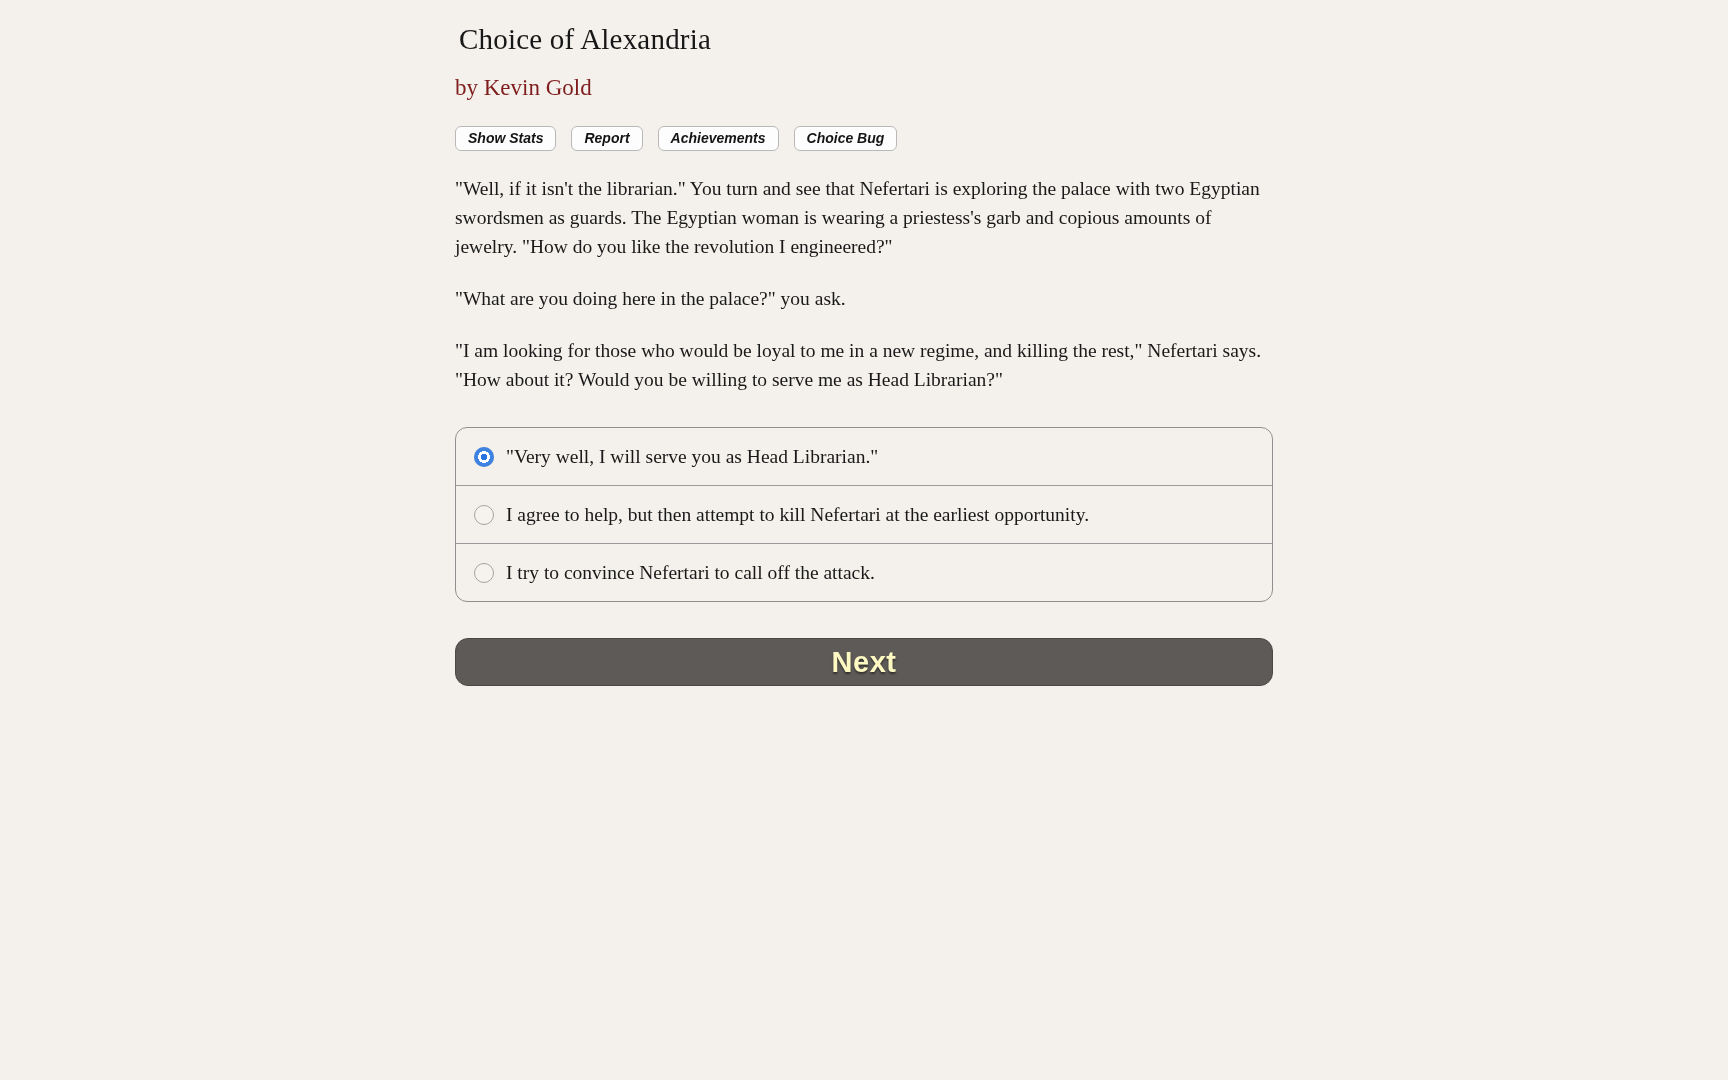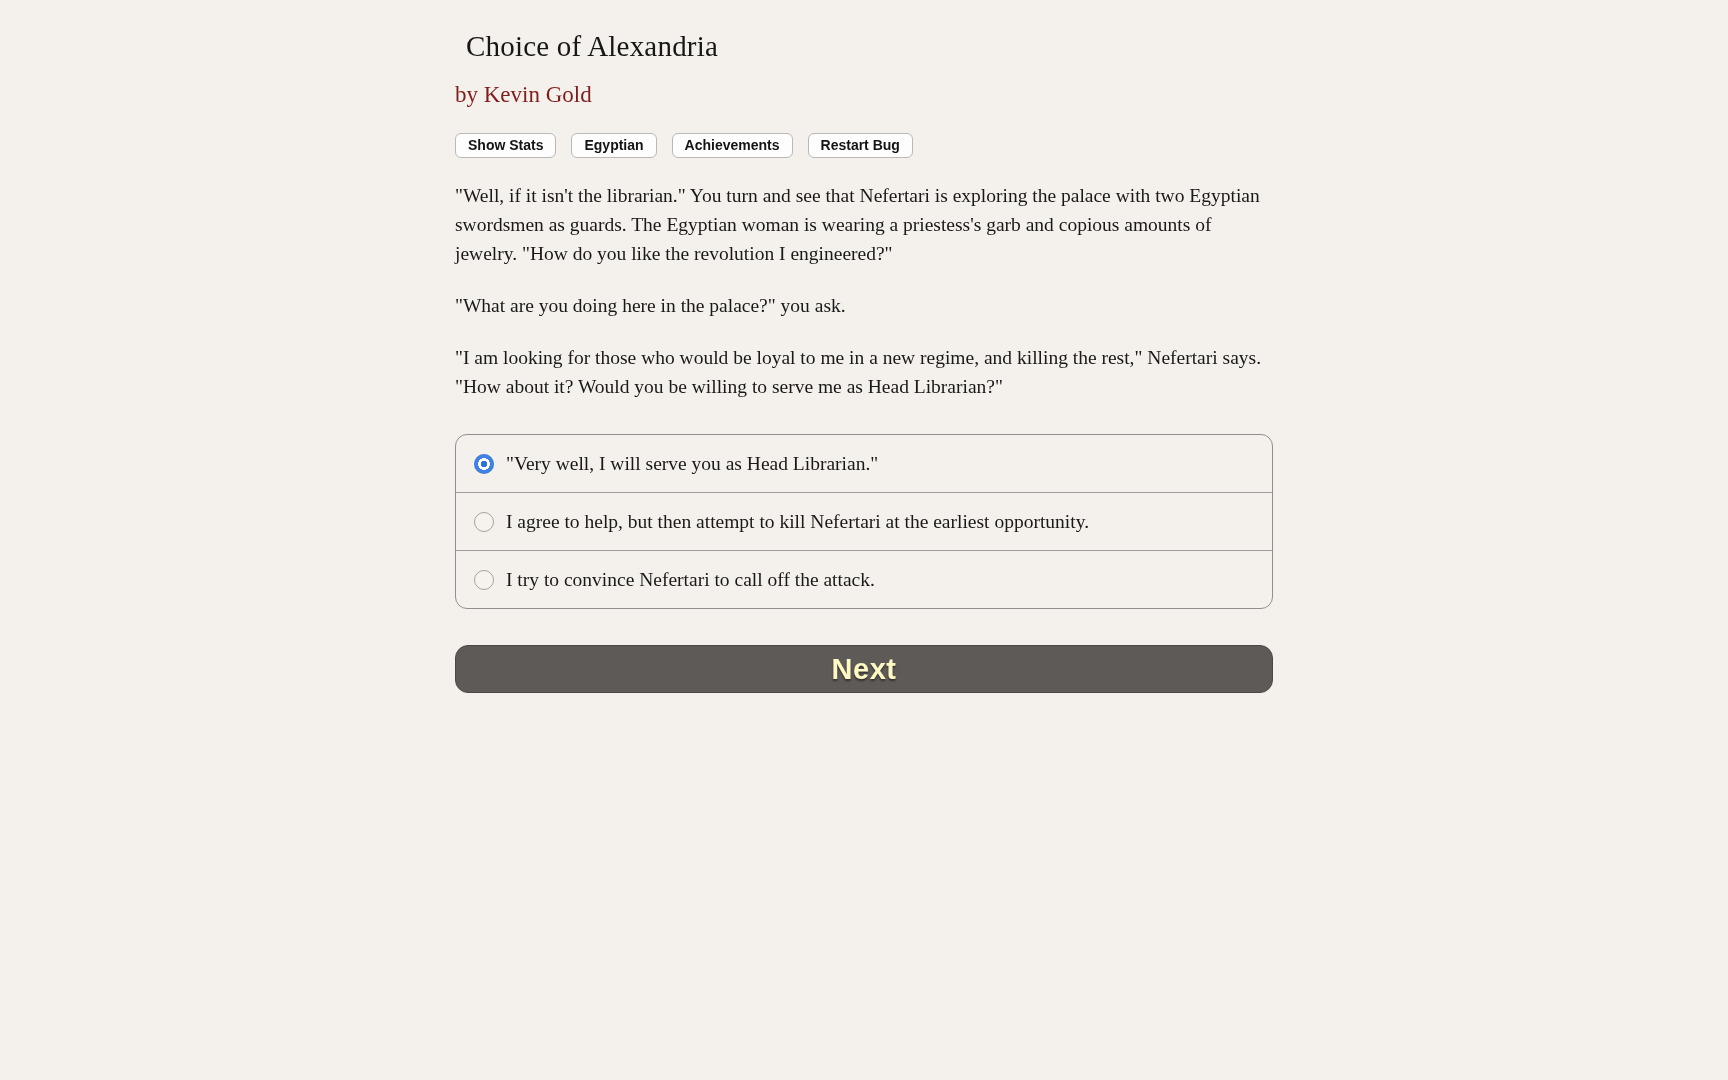--- a/index.html
+++ b/index.html
@@ -18,21 +18,21 @@
   }
   .content {
     width: 818px;
     margin: 0 auto;
     padding-top: 18px;
   }
   .game-title {
     font-size: 29px;
     font-weight: 400;
     line-height: 34px;
-    margin: 11px;
+    margin: 4px;
     color: #171717;
     letter-spacing: 0.2px;
   }
   .game-author {
     font-size: 23px;
     font-weight: 400;
     line-height: 27px;
     margin: 18px 0 0 0;
     color: #7f1d1d;
   }
@@ -46,20 +46,21 @@
     font-size: 14px;
     font-weight: 700;
     color: #141414;
     background: #fdfdfd;
     border: 1px solid #b9b9b9;
     border-radius: 6px;
     padding: 3px 12px 4px 12px;
     line-height: 16px;
     cursor: pointer;
     box-shadow: 0 0 0 rgba(0,0,0,0);
+    font-style: italic;
   }
   .story {
     margin-top: 2px;
   }
   .story p {
     font-size: 19.5px;
     line-height: 29px;
     margin: 23px 0 0 0;
     color: #191919;
   }
@@ -123,23 +124,23 @@
 <body>
 
 <div class="page">
   <div class="content">
 
     <h1 class="game-title">Choice of Alexandria</h1>
     <p class="game-author">by Kevin Gold</p>
 
     <div class="toolbar">
       <button>Show Stats</button>
-      <button>Egyptian</button>
+      <button>Report</button>
       <button>Achievements</button>
-      <button>Restart Bug</button>
+      <button>Choice Bug</button>
     </div>
 
     <div class="story">
       <p>"Well, if it isn't the librarian." You turn and see that Nefertari is exploring the palace with two Egyptian swordsmen as guards. The Egyptian woman is wearing a priestess's garb and copious amounts of jewelry. "How do you like the revolution I engineered?"</p>
       <p>"What are you doing here in the palace?" you ask.</p>
       <p>"I am looking for those who would be loyal to me in a new regime, and killing the rest," Nefertari says. "How about it? Would you be willing to serve me as Head Librarian?"</p>
     </div>
 
     <div class="choice-box">
       <div class="choice-row">

